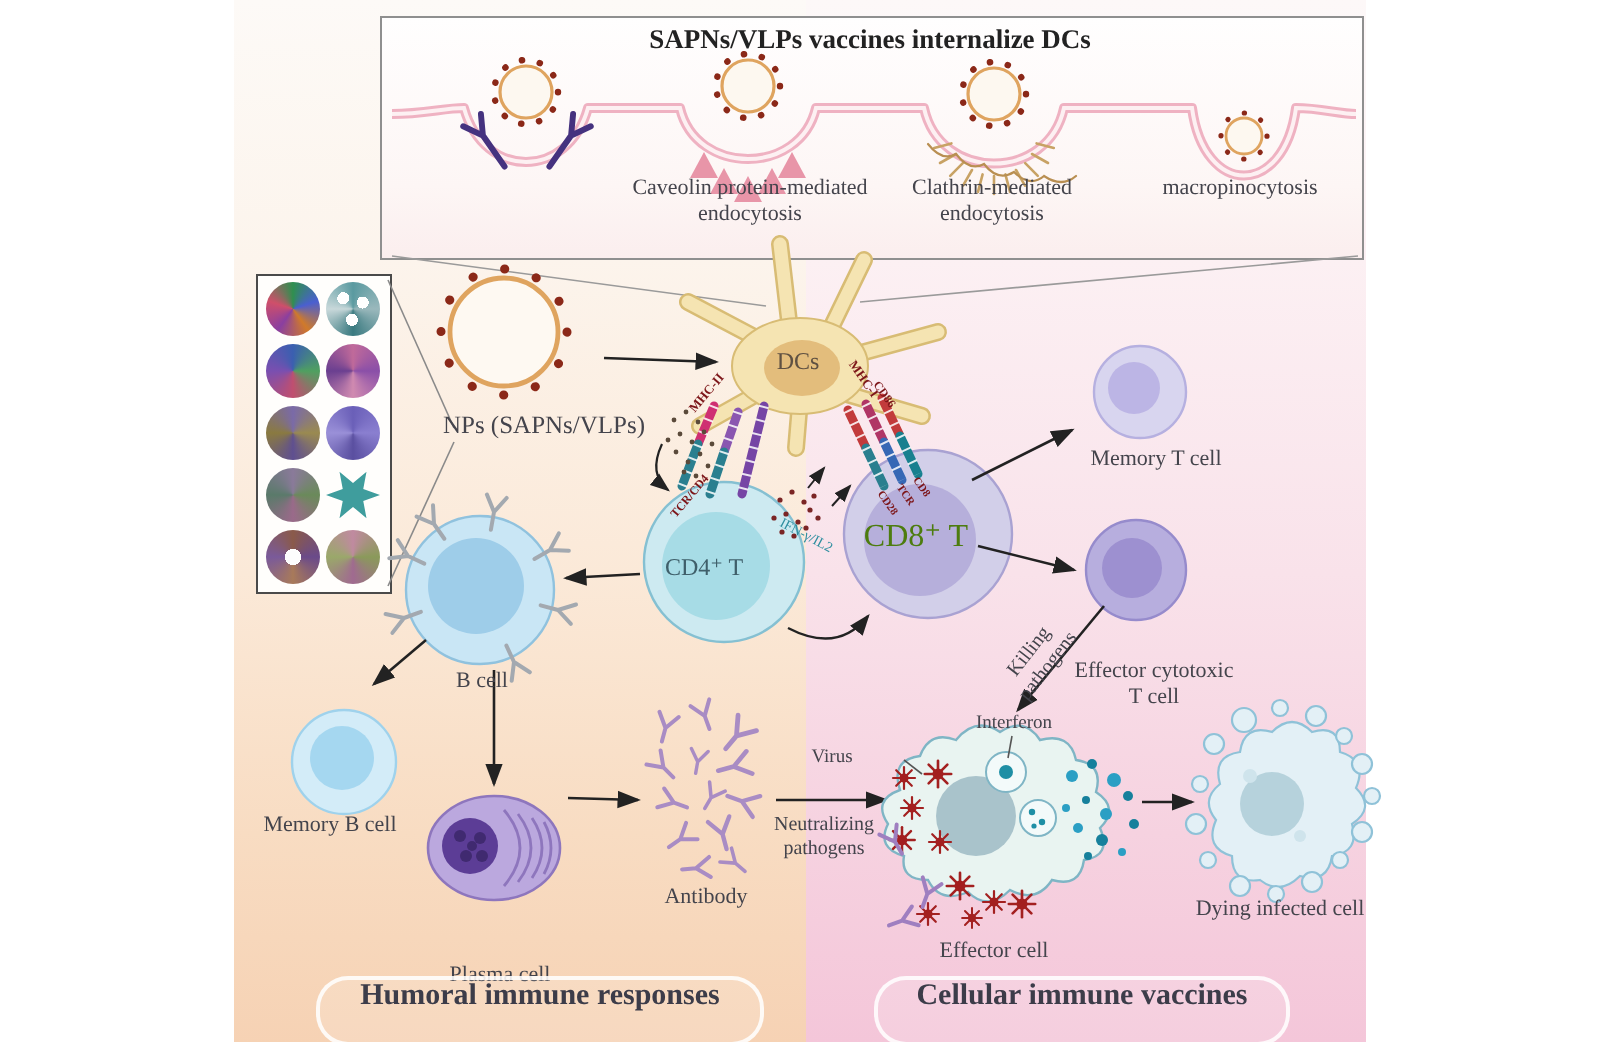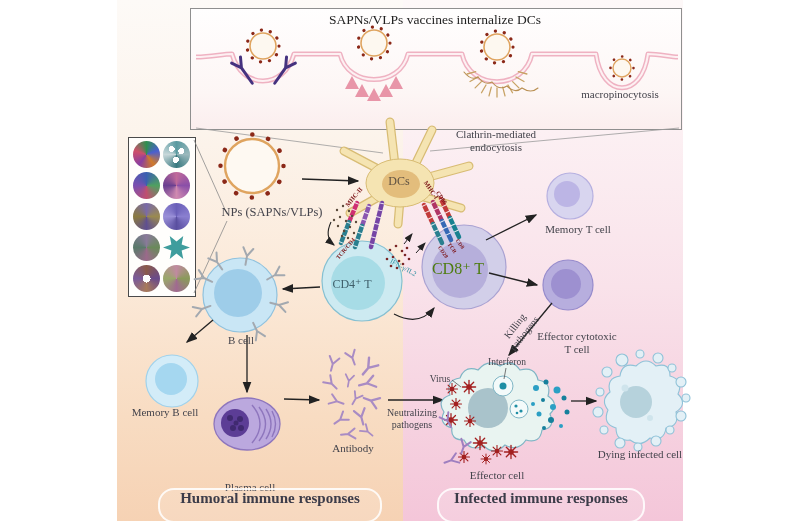--- a/index.html
+++ b/index.html
@@ -12,21 +12,21 @@
          background:linear-gradient(180deg,#fffefe 0%,#fdf6f5 70%,#fbeeee 100%);
          border:1px solid #8f8f8f;z-index:2;}
   .npbox{position:absolute;left:128px;top:137px;width:66px;height:158px;background:#fffefc;
          border:1px solid #4a4a4a;z-index:2;}
   .npt{position:absolute;width:27px;height:27px;border-radius:50%;}
   .art{position:absolute;left:0;top:0;width:800px;height:530px;z-index:3;}
   .lbl{position:absolute;z-index:5;color:#44444c;text-align:center;line-height:1.22;
        transform:translate(-50%,-50%);}
   .tl{transform:translateX(-50%);} 
   .nw{white-space:nowrap;}
-  .b{font-weight:normal;text-align:right;}
+  .b{font-weight:bold;text-align:right;}
   .tiny{font-weight:bold;color:#7d1619;}
   .pill{position:absolute;z-index:5;border:2px solid rgba(255,255,255,.85);border-radius:16px;
         background:rgba(255,255,255,.15);display:flex;align-items:flex-start;justify-content:center;
         font-weight:bold;font-size:15px;color:#3c3c49;}
 </style>
 </head>
 <body>
 
 <div id="stage">
   <div class="half half-l"></div>
@@ -368,48 +368,49 @@
         <circle cx="604" cy="430" r="4"></circle>
           <circle cx="598" cy="412" r="5"></circle>
           <circle cx="600" cy="392" r="4"></circle>
       </g>
       <circle cx="625" cy="388" r="3.5" fill="#cfe4ec" stroke="none"></circle>
       <circle cx="650" cy="418" r="3" fill="#cfe4ec" stroke="none"></circle>
     </g>
   </svg>
 
   <div class="lbl b nw" style="left:435px;top:20px;font-size:13.5px;color:#222;">SAPNs/VLPs vaccines internalize DCs</div>
-  <div class="lbl tl" style="left:496px;top:88px;width:116px;font-size:11px;margin-top:40px;">Clathrin-mediated endocytosis</div>
+  <div class="lbl tl" style="left:375px;top:88px;width:140px;font-size:11px;">Caveolin protein-mediated endocytosis</div>
+  <div class="lbl tl" style="left:496px;top:88px;width:116px;font-size:11px;">Clathrin-mediated endocytosis</div>
   <div class="lbl tl nw" style="left:620px;top:88px;font-size:11px;">macropinocytosis</div>
 
   <div class="lbl nw" style="left:272px;top:213px;font-size:12.5px;">NPs (SAPNs/VLPs)</div>
   <div class="lbl nw" style="left:399px;top:181px;font-size:12px;color:#5f5142;">DCs</div>
   <div class="lbl nw" style="left:352px;top:284px;font-size:12px;color:#3f5f6a;">CD4⁺ T</div>
   <div class="lbl nw" style="left:458px;top:269px;font-size:16px;color:#4d7c0f;">CD8⁺ T</div>
   <div class="lbl nw" style="left:578px;top:230px;font-size:11px;">Memory T cell</div>
   <div class="lbl" style="left:577px;top:343px;width:88px;font-size:11px;">Effector cytotoxic T cell</div>
   <div class="lbl nw" style="left:241px;top:341px;font-size:11px;">B cell</div>
   <div class="lbl nw" style="left:165px;top:413px;font-size:11px;">Memory B cell</div>
   <div class="lbl nw" style="left:250px;top:453px;font-size:11px;margin-top:35px;">Plasma cell</div>
   <div class="lbl nw" style="left:353px;top:449px;font-size:11px;">Antibody</div>
   <div class="lbl" style="left:412px;top:419px;width:74px;font-size:10px;">Neutralizing pathogens</div>
   <div class="lbl nw" style="left:497px;top:476px;font-size:11px;">Effector cell</div>
   <div class="lbl" style="left:640px;top:455px;width:92px;font-size:11px;">Dying infected cell</div>
-  <div class="lbl nw" style="left:440px;top:380px;font-size:9.5px;">Virus</div>
+  <div class="lbl nw" style="left:416px;top:380px;font-size:9.5px;">Virus</div>
   <div class="lbl nw" style="left:507px;top:363px;font-size:9.5px;">Interferon</div>
   <div class="lbl" style="left:520px;top:330px;width:60px;font-size:10px;transform:translate(-50%,-50%) rotate(-52deg);">Killing pathogens</div>
 
   <div class="lbl tiny nw" style="left:354px;top:197px;font-size:6.5px;transform:translate(-50%,-50%) rotate(-50deg);">MHC-II</div>
   <div class="lbl tiny nw" style="left:346px;top:249px;font-size:6px;transform:translate(-50%,-50%) rotate(-50deg);">TCR/CD4</div>
   <div class="lbl tiny nw" style="left:431px;top:190px;font-size:6.5px;transform:translate(-50%,-50%) rotate(55deg);">MHC-I</div>
   <div class="lbl tiny nw" style="left:441px;top:198px;font-size:6px;transform:translate(-50%,-50%) rotate(55deg);">CD86</div>
   <div class="lbl tiny nw" style="left:443px;top:252px;font-size:5.5px;transform:translate(-50%,-50%) rotate(55deg);">CD28</div>
   <div class="lbl tiny nw" style="left:452px;top:248px;font-size:5.5px;transform:translate(-50%,-50%) rotate(55deg);">TCR</div>
   <div class="lbl tiny nw" style="left:460px;top:244px;font-size:5.5px;transform:translate(-50%,-50%) rotate(55deg);">CD8</div>
   <div class="lbl nw" style="left:403px;top:268px;font-size:7px;color:#2f8fa0;transform:translate(-50%,-50%) rotate(28deg);">IFN-γ/IL2</div>
 
   <div class="pill" style="left:158px;top:488px;width:220px;height:31px;">
     <span>Humoral immune responses</span>
   </div>
   <div class="pill" style="left:437px;top:488px;width:204px;height:31px;">
-    <span>Infected immune responses</span>
+    <span>Cellular immune vaccines</span>
   </div>
 </div>
 
 </body></html>

